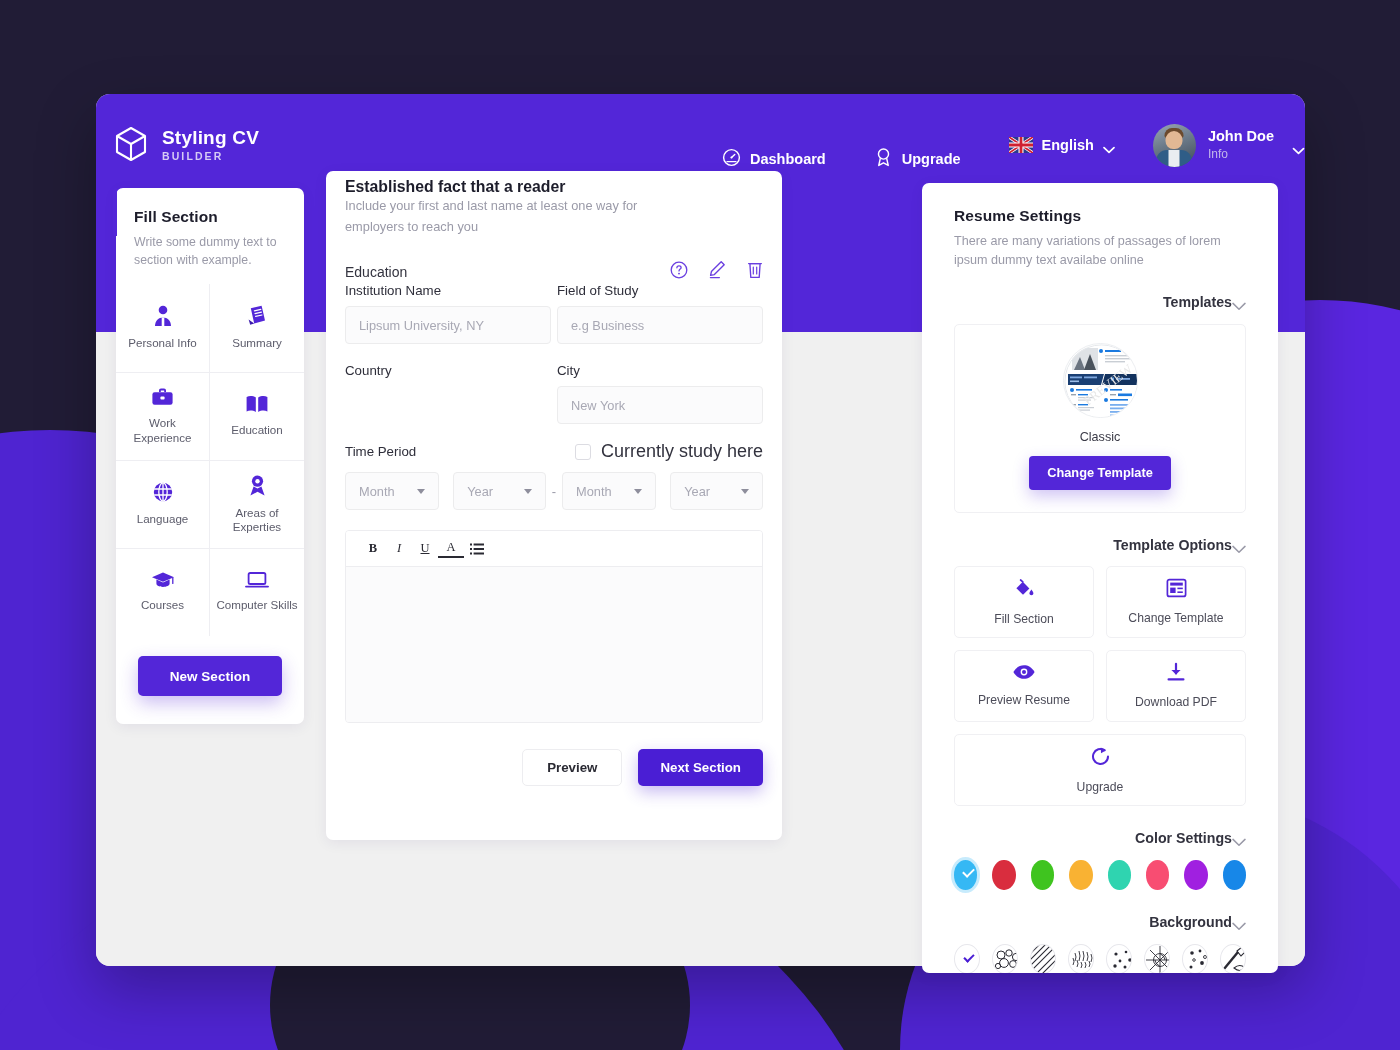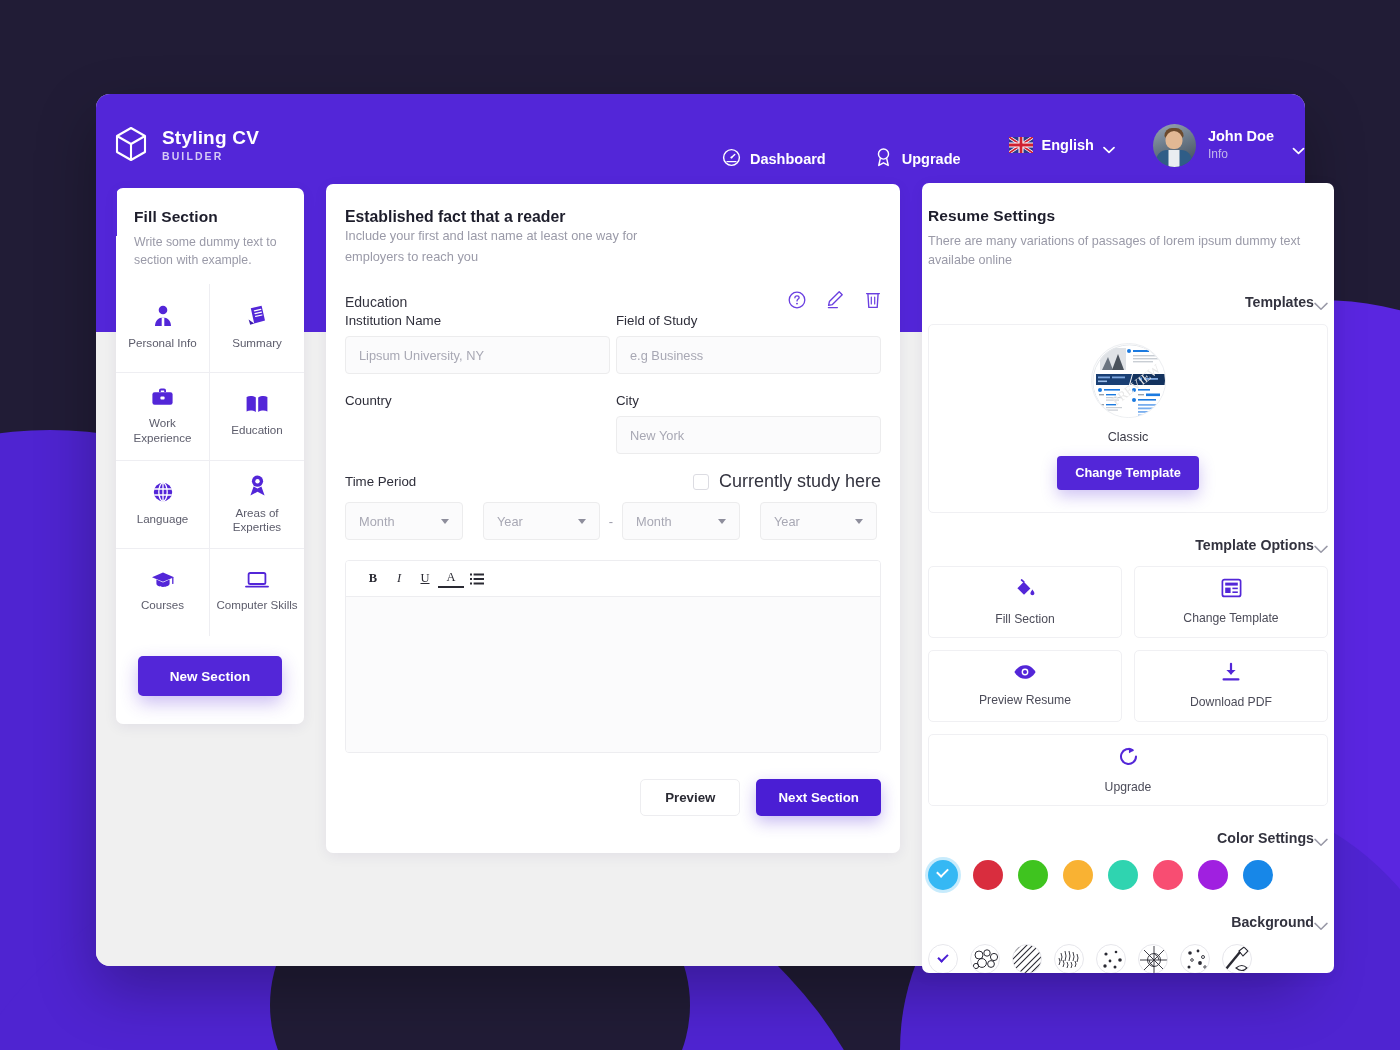--- a/index.html
+++ b/index.html
@@ -135,21 +135,21 @@
 
   .new-section-btn {
     position:absolute; left:22px; bottom:28px; width:144px; height:40px;
     background:#5326d8; color:#fff; border:none; border-radius:5px;
     font-size:13.5px; font-weight:700; cursor:pointer;
     font-family:"Liberation Sans", sans-serif;
     box-shadow:0 7px 18px rgba(83,38,216,.3);
   }
 
   
-  .mid-card { left:326px; top:184px; width:574px; height:669px; padding:24px 19px 0; }
+  .mid-card { left:326px; top:171px; width:456px; height:669px; padding:7px 19px 0; }
   .mid-title { font-size:15.8px; font-weight:700; color:#1d1d2b; }
   .mid-sub { font-size:12.8px; color:#9a9aa8; line-height:1.62; margin-top:0; max-width:350px;}
 
   .edu-row { display:flex; align-items:center; justify-content:space-between; margin-top:23px; }
   .edu-label { font-size:14px; color:#33333f; }
   .edu-actions { display:flex; align-items:center; gap:20px; }
   .edu-actions span { cursor:pointer; display:block; }
 
   .form-grid { display:grid; grid-template-columns:1fr 1fr; gap:0 6px; }
   .fld-label { font-size:13.3px; color:#2e2e3a; margin-bottom:8px; }
@@ -191,21 +191,21 @@
     height:37px; padding:0 24px; background:#fff; border:1px solid #ededf0; border-radius:5px;
     font-size:13.3px; font-weight:600; color:#2a2a33; cursor:pointer; font-family:"Liberation Sans", sans-serif;
   }
   .btn-primary {
     height:37px; padding:0 22px; background:#4a1ed4; border:none; border-radius:5px;
     font-size:13.3px; font-weight:700; color:#fff; cursor:pointer; font-family:"Liberation Sans", sans-serif;
     box-shadow:0 6px 16px rgba(74,30,212,.3);
   }
 
   
-  .right-card { left:922px; top:183px; width:412px; height:790px; padding:24px 6px 0; overflow:hidden; }
+  .right-card { left:922px; top:183px; width:356px; height:790px; padding:24px 32px 0; overflow:hidden; }
   .sec-head { display:flex; align-items:center; justify-content:flex-end; margin-top:24px; }
   .sec-head-title { font-size:14.2px; font-weight:600; color:#33333f; }
   .chev-down { width:14px; height:9px; cursor:pointer; }
 
   .tpl-box { margin-top:14px; border:1px solid #f0f0f3; border-radius:5px; padding:18px 0 22px; text-align:center; }
   .tpl-thumb {
     width:75px; height:75px; border-radius:50%; margin:0 auto; overflow:hidden;
     border:1px solid #eceef1; background:#fff; position:relative;
   }
   .tpl-name { font-size:12.6px; color:#3a3a46; margin-top:12px; }

